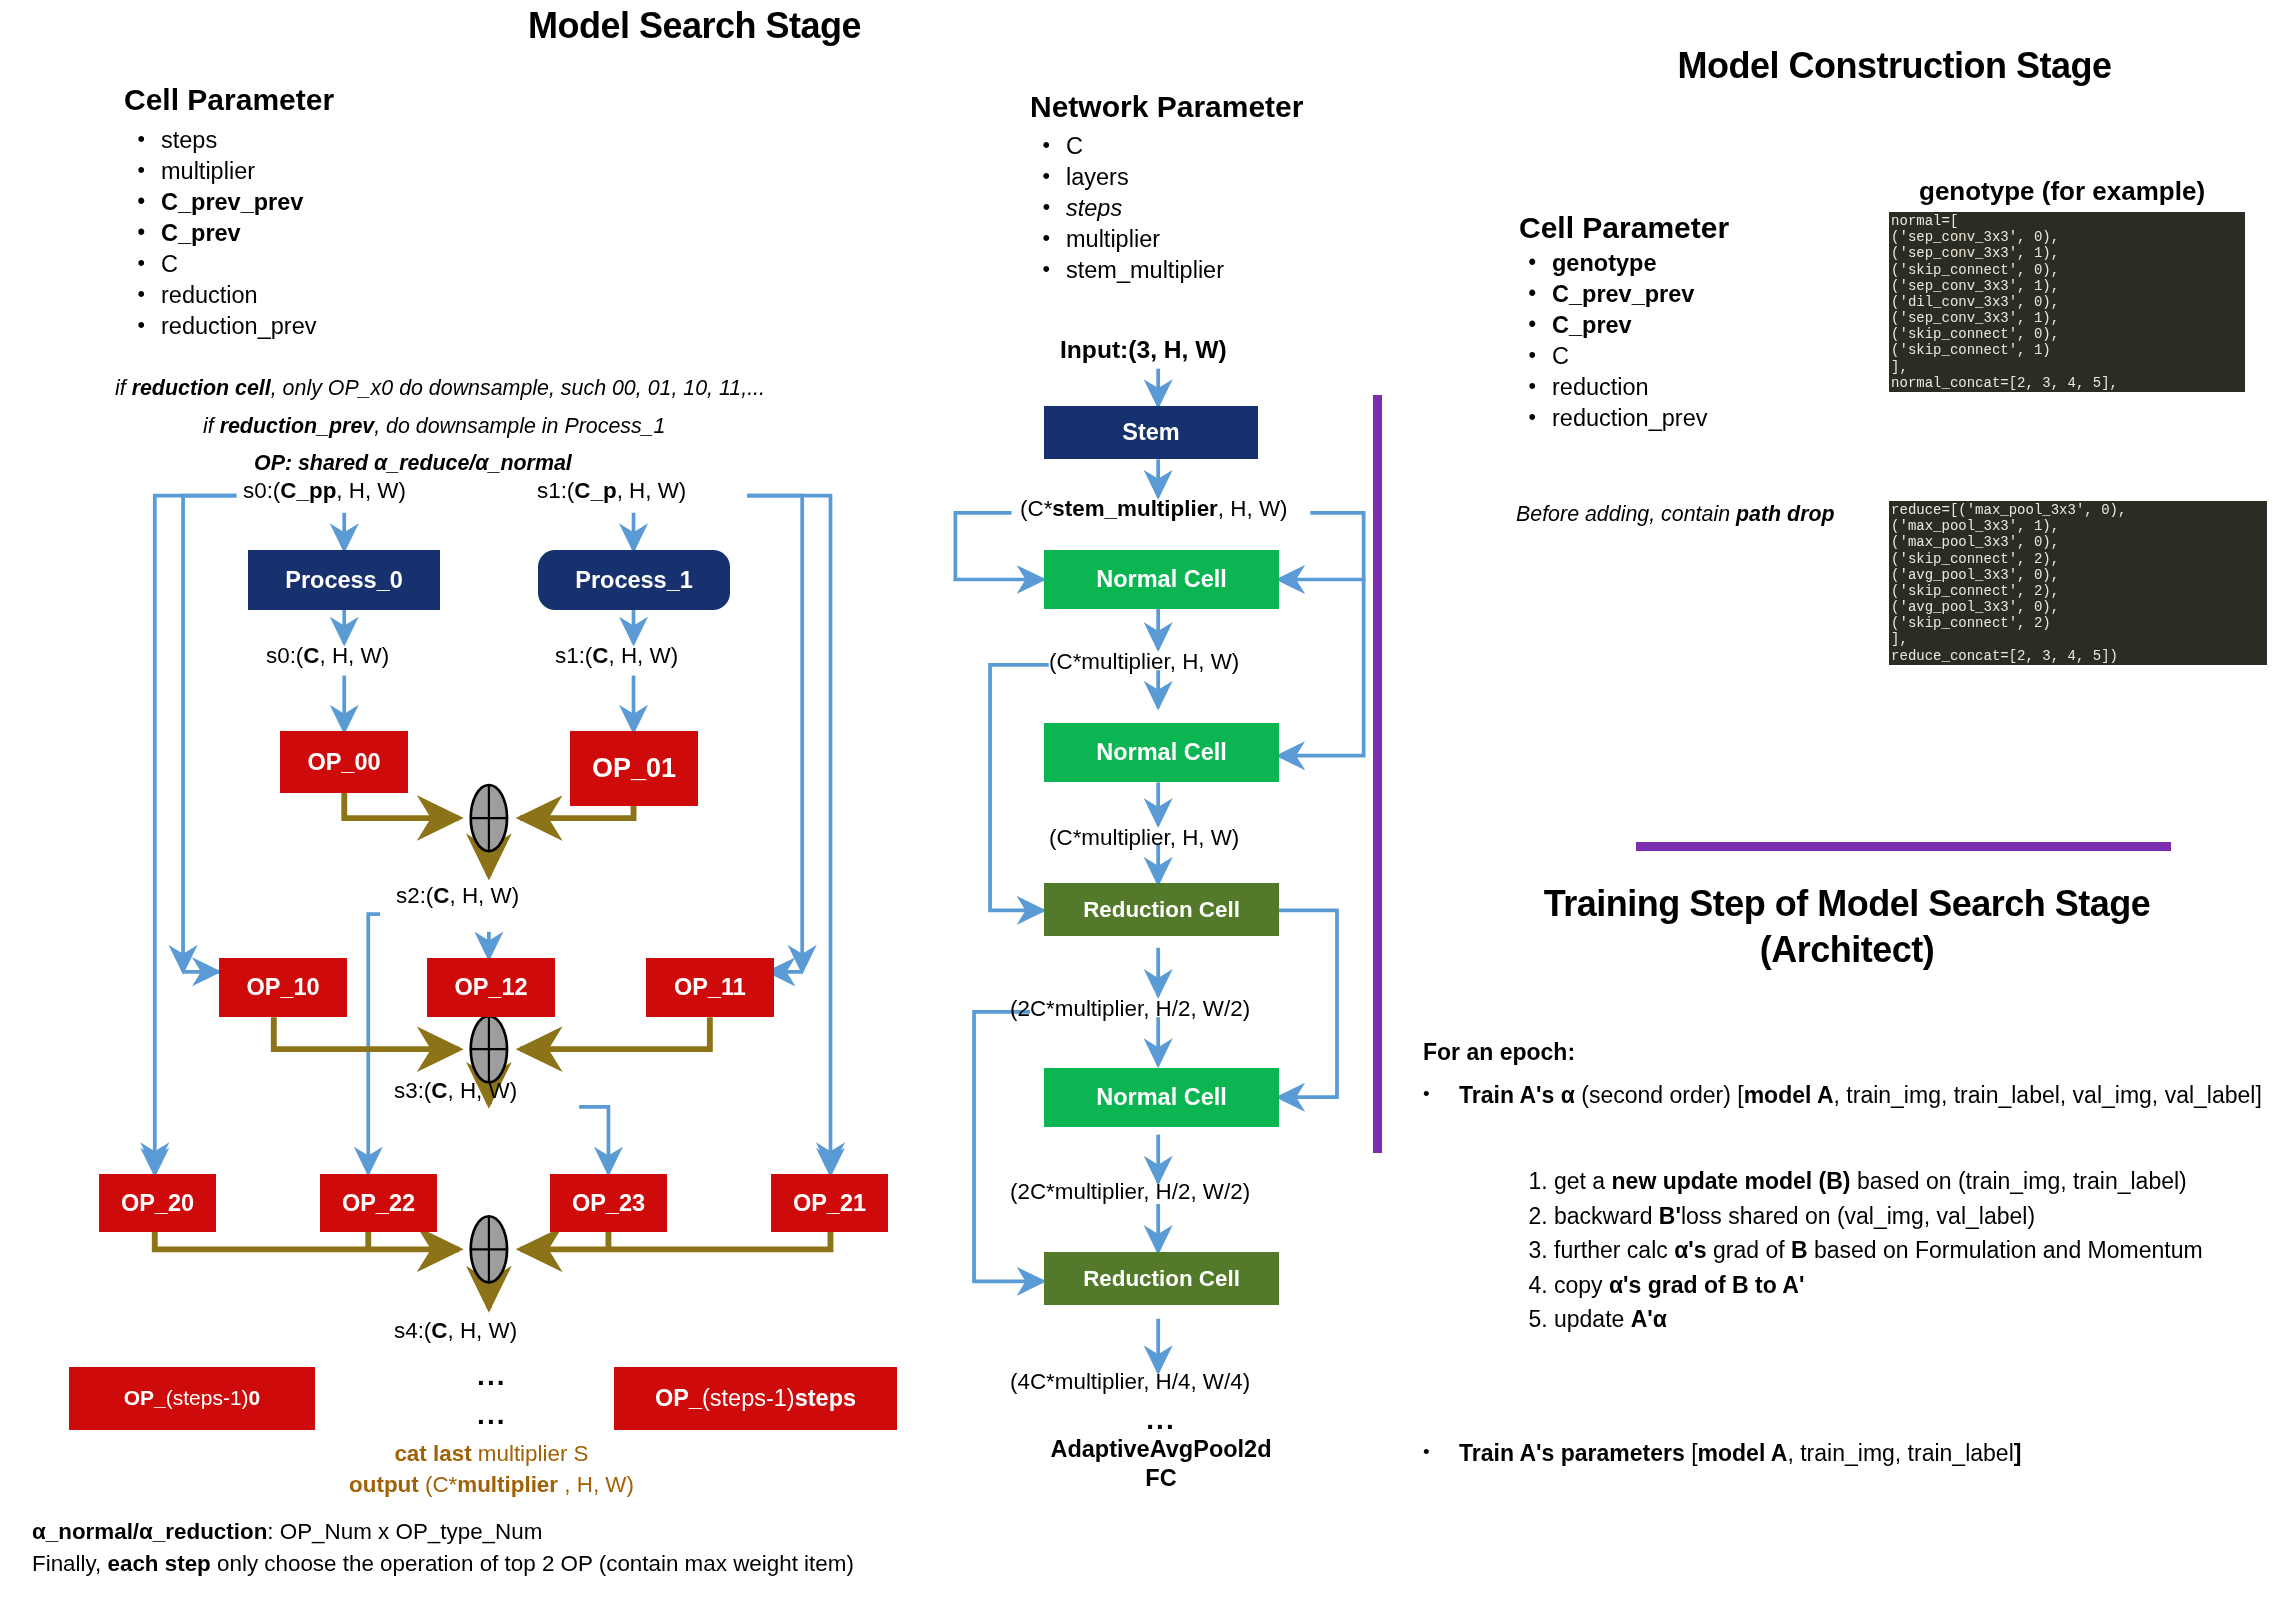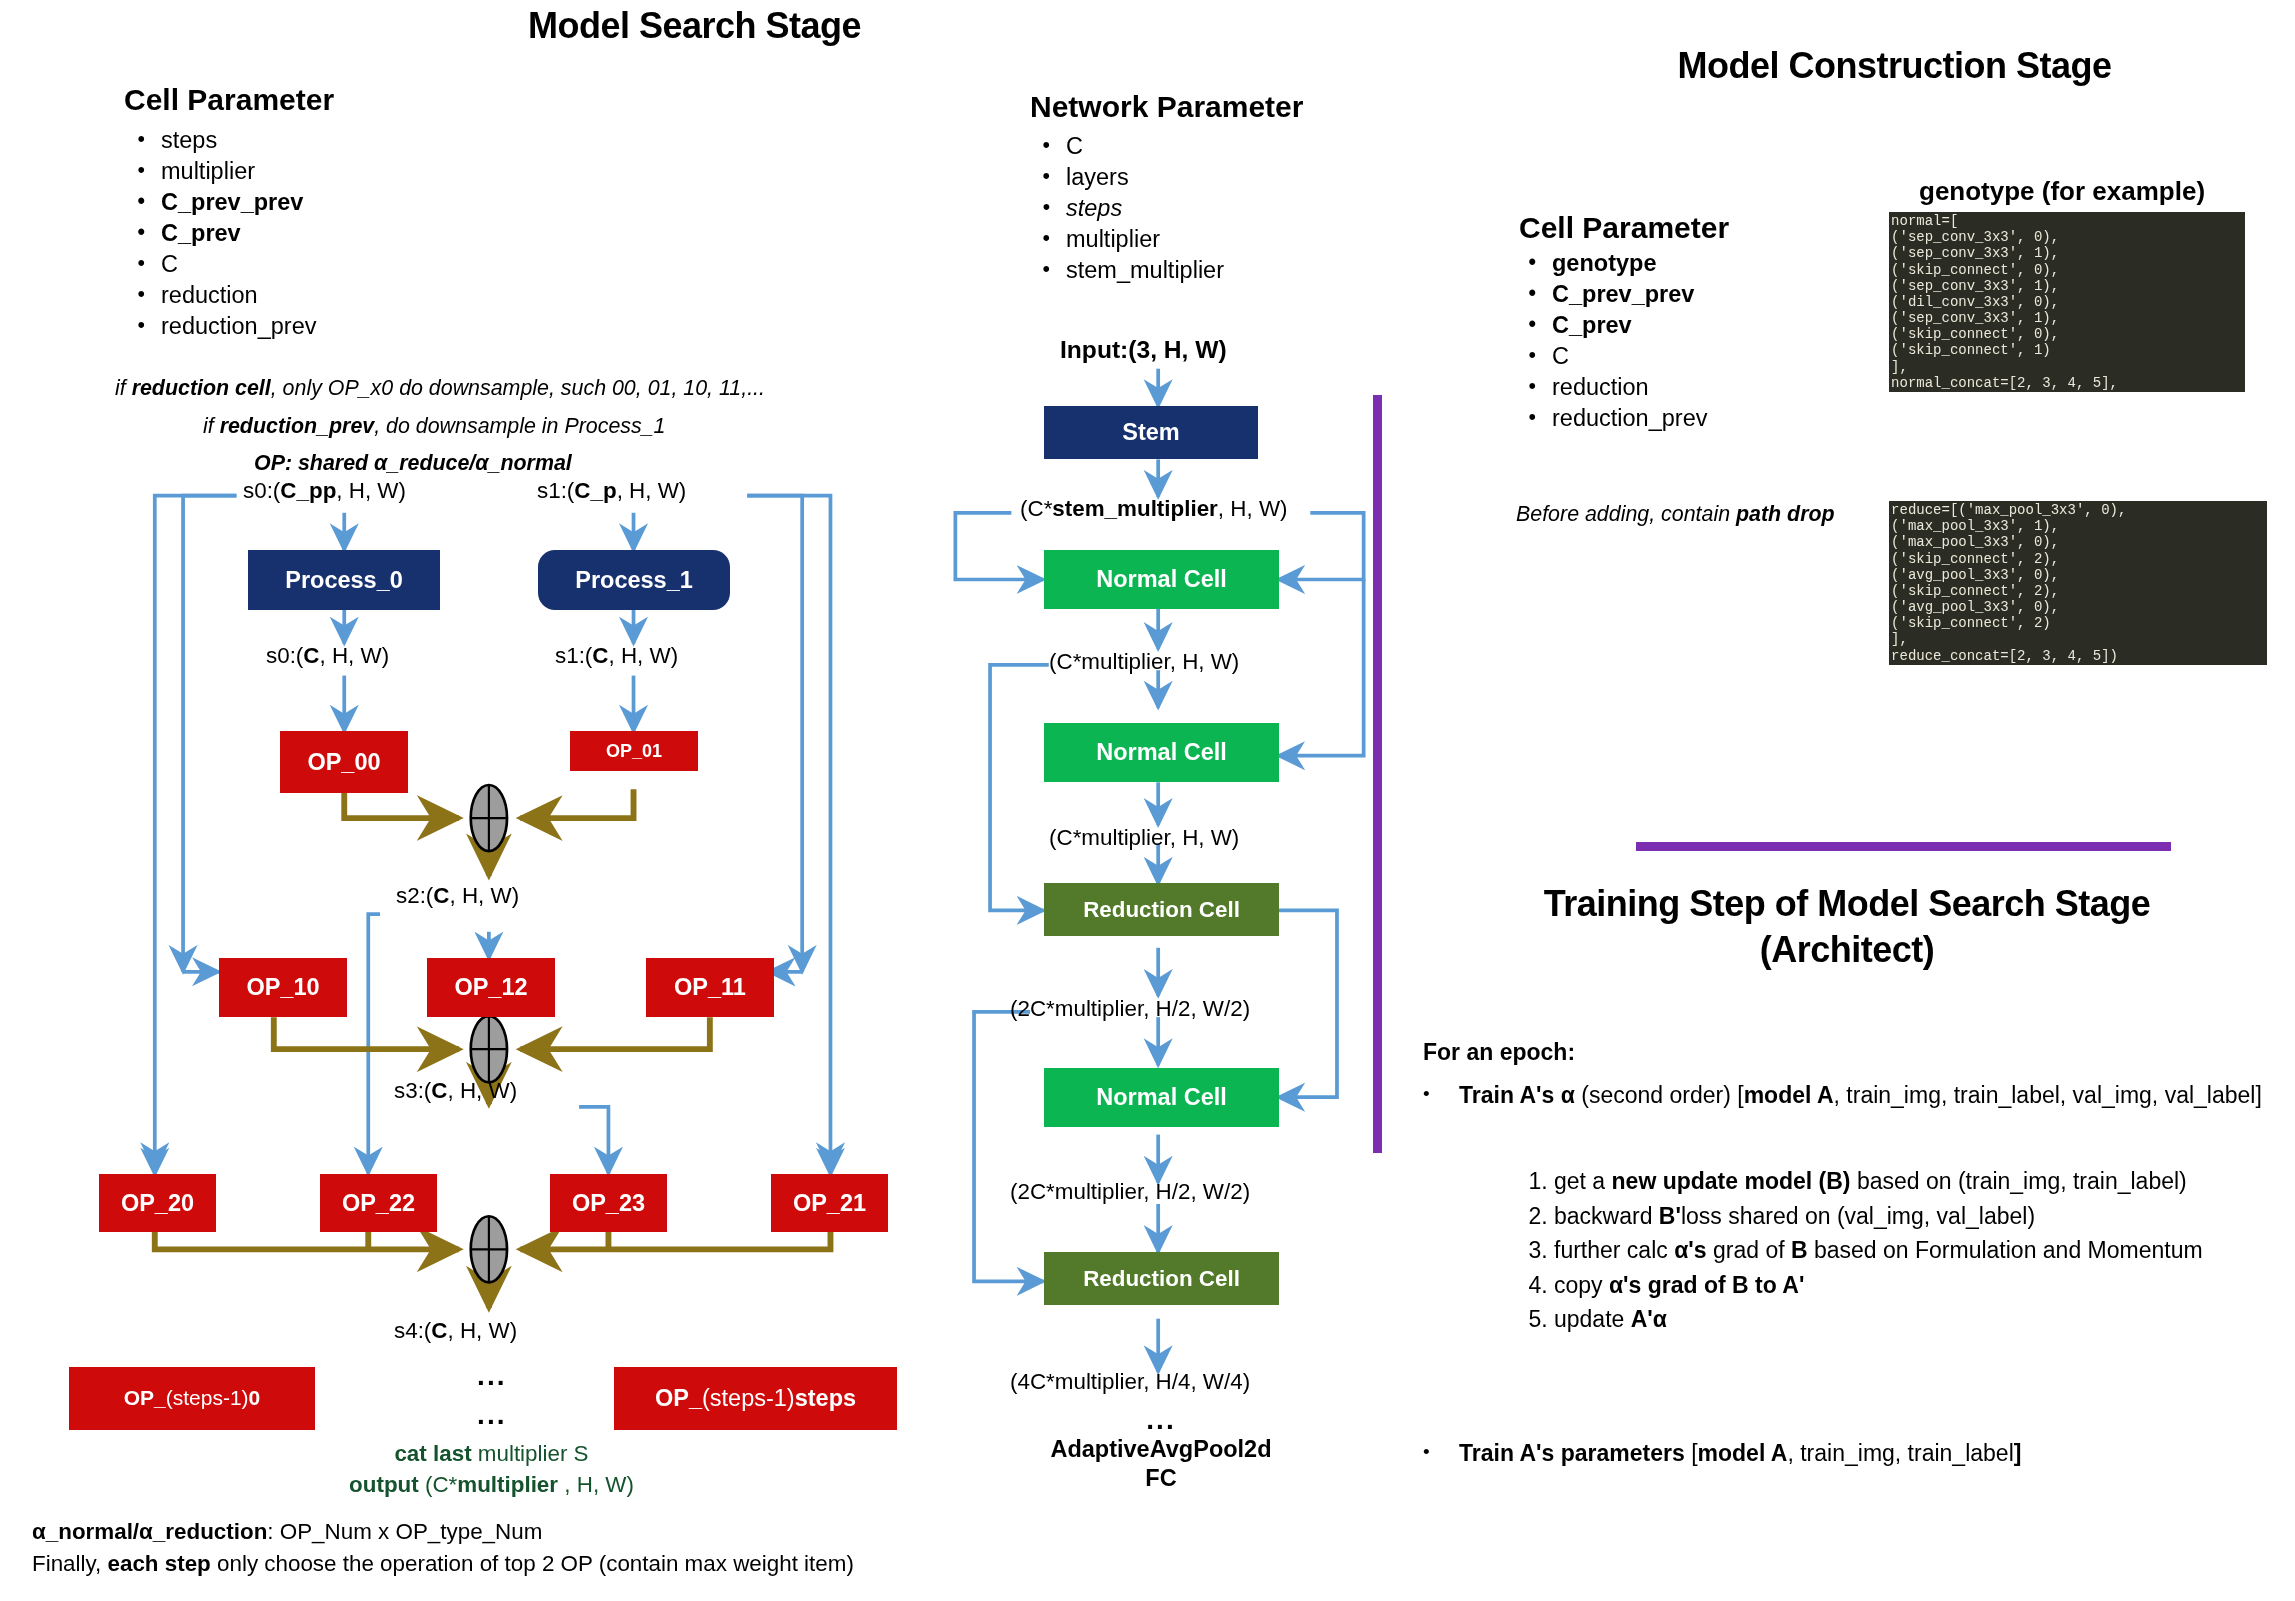--- a/index.html
+++ b/index.html
@@ -21,21 +21,21 @@
   .red{background:#cf0a0a;}
   .green{background:#0ab552;}
   .olive{background:#537a2a;}
   .lbl{position:absolute;font-size:22.4px;white-space:nowrap;}
   .lbl b{font-weight:bold;}
   .code{position:absolute;background:#2b2d24;color:#ece8d9;
         font-family:"Liberation Mono",monospace;font-size:14px;line-height:1.155;
         white-space:pre;padding:1.1px 2.1px;letter-spacing:0px;}
   .vsep{position:absolute;background:#7b2fb0;}
   .hsep{position:absolute;background:#7b2fb0;}
-  .purple{color:#14532d;}
+  .purple{color:#a16207;}
   svg.ov{position:absolute;left:0;top:0;width:2295px;height:1602px;pointer-events:none;}
   .trainlist{font-size:23px;line-height:1.5;}
   .dots{position:absolute;font-weight:bold;font-size:28px;letter-spacing:2.1px;}
 </style>
 </head>
 <body>
 
 <div class="abs h1 ctr" style="left:374px;top:5.3px;width:641px;">Model Search Stage</div>
 <div class="abs h1 ctr" style="left:1521px;top:45px;width:747px;">Model Construction Stage</div>
 
@@ -145,21 +145,21 @@
 <div class="lbl" style="left:243px;top:478px;">s0:(<b>C_pp</b>, H, W)</div>
 <div class="lbl" style="left:537px;top:478px;">s1:(<b>C_p</b>, H, W)</div>
 
 <div class="bx navy" style="left:248px;top:550px;width:192px;height:60px;font-size:23.5px;">Process_0</div>
 <div class="bx navy" style="left:538px;top:550px;width:192px;height:60px;font-size:23.5px;border-radius:17px;">Process_1</div>
 
 <div class="lbl" style="left:266px;top:643px;">s0:(<b>C</b>, H, W)</div>
 <div class="lbl" style="left:555px;top:643px;">s1:(<b>C</b>, H, W)</div>
 
 <div class="bx red" style="left:280px;top:731px;width:128px;height:62px;font-size:23.5px;">OP_00</div>
-<div class="bx red" style="left:570px;top:731px;width:128px;height:40px;font-size:18px;">OP_01</div>
+<div class="bx red" style="left:570px;top:731px;width:128px;height:75px;font-size:27px;">OP_01</div>
 
 <div class="lbl" style="left:396px;top:883px;">s2:(<b>C</b>, H, W)</div>
 
 <div class="bx red" style="left:219px;top:958px;width:128px;height:59px;font-size:23.5px;">OP_10</div>
 <div class="bx red" style="left:427px;top:958px;width:128px;height:59px;font-size:23.5px;">OP_12</div>
 <div class="bx red" style="left:646px;top:958px;width:128px;height:59px;font-size:23.5px;">OP_11</div>
 
 <div class="lbl" style="left:394px;top:1078px;">s3:(<b>C</b>, H, W)</div>
 
 <div class="bx red" style="left:99px;top:1174px;width:117px;height:58px;font-size:23.5px;">OP_20</div>

